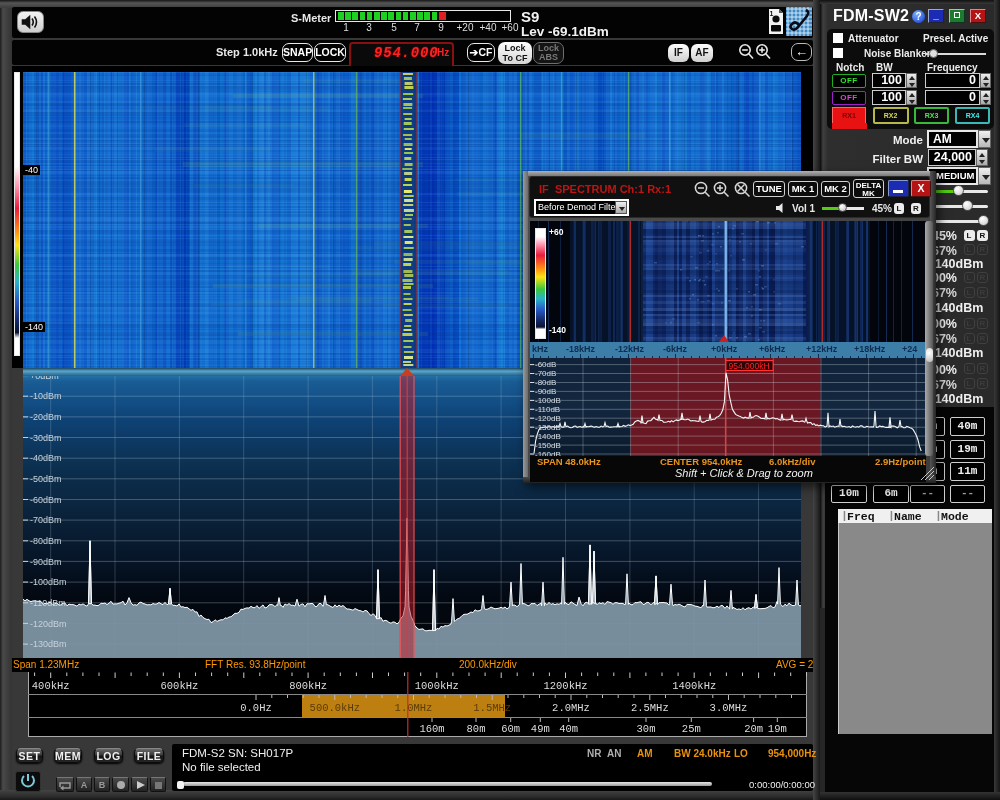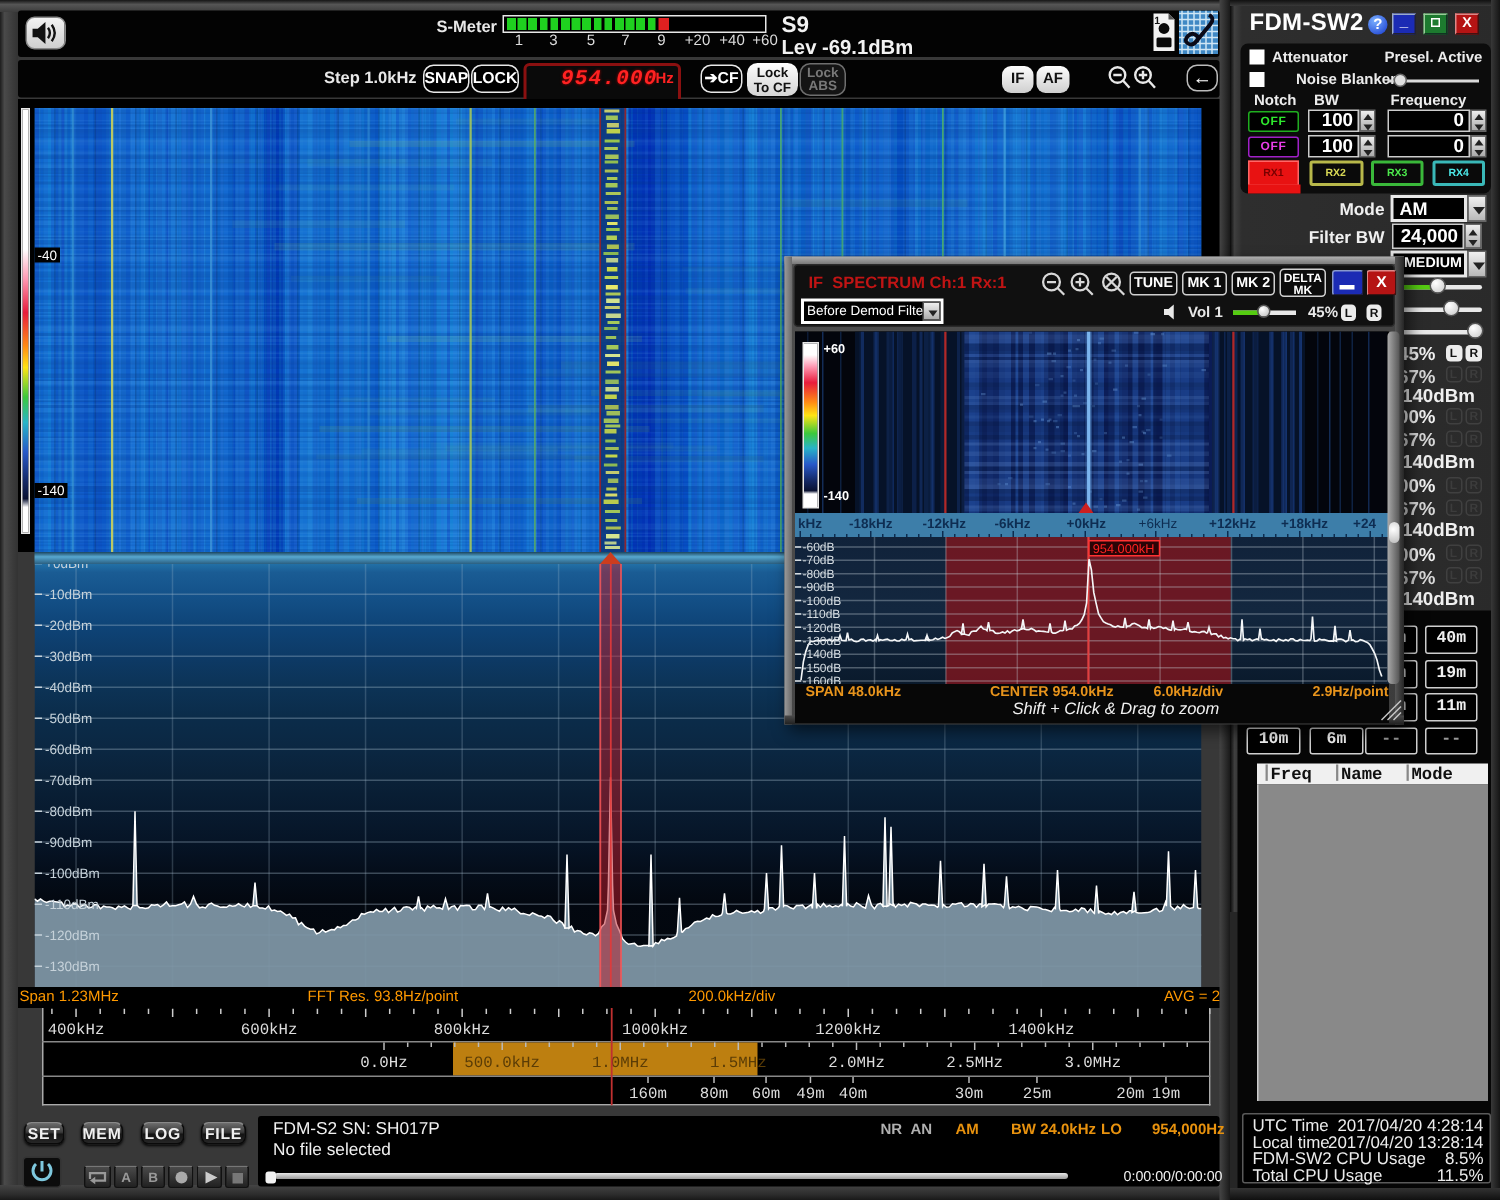--- a/index.html
+++ b/index.html
@@ -1246,30 +1246,20 @@
 <div class="abs" style="left:18px;top:509px;width:154px;height:14px;background:#f0f0f0;font-family:'Liberation Mono',monospace;font-size:11.5px;font-weight:bold;color:#111;">
 <span class="abs" style="left:3px;top:0;color:#888;">|</span>
         <span class="abs" style="left:9px;top:0.5px;">Freq</span>
 <span class="abs" style="left:50px;top:0;color:#888;">|</span>
         <span class="abs" style="left:56px;top:0.5px;">Name</span>
 <span class="abs" style="left:97px;top:0;color:#888;">|</span>
         <span class="abs" style="left:103px;top:0.5px;">Mode</span>
 </div>
 <div class="abs" style="left:18px;top:523px;width:154px;height:211px;background:#898989;border-left:1px solid #ccc;"></div>
 
-<div class="abs" style="left:8px;top:742px;width:166px;height:47px;background:#000;border:1px solid #5a5a5a;border-radius:2px;">
-<div class="txt" style="left:6px;top:1.5px;font-size:11.3px;color:#ececec;">UTC Time</div>
-<div class="txt" style="right:4px;top:1.5px;font-size:11.3px;color:#ececec;">2017/04/20 4:28:14</div>
-<div class="txt" style="left:6px;top:12.5px;font-size:11.3px;color:#ececec;">Local time</div>
-<div class="txt" style="right:4px;top:12.5px;font-size:11.3px;color:#ececec;">2017/04/20 13:28:14</div>
-<div class="txt" style="left:6px;top:23.5px;font-size:11.3px;color:#ececec;">FDM-SW2 CPU Usage</div>
-<div class="txt" style="right:4px;top:23.5px;font-size:11.3px;color:#ececec;">8.5%</div>
-<div class="txt" style="left:6px;top:34.5px;font-size:11.3px;color:#ececec;">Total CPU Usage</div>
-<div class="txt" style="right:4px;top:34.5px;font-size:11.3px;color:#ececec;">11.5%</div>
-</div>
 </div>
 
 <div class="abs" style="left:523px;top:171px;width:413px;height:312px;z-index:50;
 background:linear-gradient(135deg,#8a8a8a 0,#6e6e6e 4px,#4e4e4e 8px,#3c3c3c 100%);
 box-shadow:3px 4px 10px rgba(0,0,0,0.6);">
 <div class="abs" style="left:0;top:0;width:413px;height:5px;background:linear-gradient(180deg,#b0b0b0,#787878);"></div>
 <div class="abs" style="left:0;top:0;width:5px;height:312px;background:linear-gradient(90deg,#9a9a9a,#6a6a6a);"></div>
 <div class="abs" style="left:407px;top:0;width:6px;height:312px;background:linear-gradient(90deg,#555,#262626);"></div>
 <div class="abs" style="left:0;top:306px;width:413px;height:6px;background:linear-gradient(180deg,#4a4a4a,#202020);"></div>
 
@@ -1568,21 +1558,21 @@
 <div class="txt" style="left:19px;top:104px;font-size:8.5px;font-weight:bold;color:#fff;">-140</div>
 <div class="abs" style="left:188.5px;top:114px;width:0;height:0;border-left:5px solid transparent;border-right:5px solid transparent;border-bottom:7px solid #cc2020;"></div>
 </div>
 
 <div class="abs" style="left:7px;top:171px;width:396px;height:16px;background:#3d7ea9;overflow:hidden;">
 <div class="txt" style="left:2px;top:2px;font-size:9px;font-weight:bold;color:#0e2d52;">kHz</div>
 <div class="txt" style="left:36px;top:2px;font-size:9px;font-weight:bold;color:#0e2d52;">-18kHz</div>
 <div class="txt" style="left:85px;top:2px;font-size:9px;font-weight:bold;color:#0e2d52;">-12kHz</div>
 <div class="txt" style="left:133px;top:2px;font-size:9px;font-weight:bold;color:#0e2d52;">-6kHz</div>
 <div class="txt" style="left:181px;top:2px;font-size:9px;font-weight:bold;color:#0e2d52;">+0kHz</div>
-<div class="txt" style="left:229px;top:2px;font-size:9px;font-weight:normal;color:#0e2d52;">+6kHz</div>
+<div class="txt" style="left:229px;top:2px;font-size:9px;font-weight:bold;color:#0e2d52;">+6kHz</div>
 <div class="txt" style="left:276px;top:2px;font-size:9px;font-weight:bold;color:#0e2d52;">+12kHz</div>
 <div class="txt" style="left:324px;top:2px;font-size:9px;font-weight:bold;color:#0e2d52;">+18kHz</div>
 <div class="txt" style="left:372px;top:2px;font-size:9px;font-weight:bold;color:#0e2d52;">+24</div>
 <div class="abs" style="left:2.5px;top:12px;width:1px;height:4px;background:#0c2c50;"></div>
         <div class="abs" style="left:10.4px;top:13.5px;width:1px;height:2.5px;background:#0c2c50;"></div>
         <div class="abs" style="left:18.4px;top:13.5px;width:1px;height:2.5px;background:#0c2c50;"></div>
         <div class="abs" style="left:26.3px;top:13.5px;width:1px;height:2.5px;background:#0c2c50;"></div>
         <div class="abs" style="left:34.2px;top:13.5px;width:1px;height:2.5px;background:#0c2c50;"></div>
         <div class="abs" style="left:42.1px;top:13.5px;width:1px;height:2.5px;background:#0c2c50;"></div>
         <div class="abs" style="left:50.1px;top:12px;width:1px;height:4px;background:#0c2c50;"></div>

